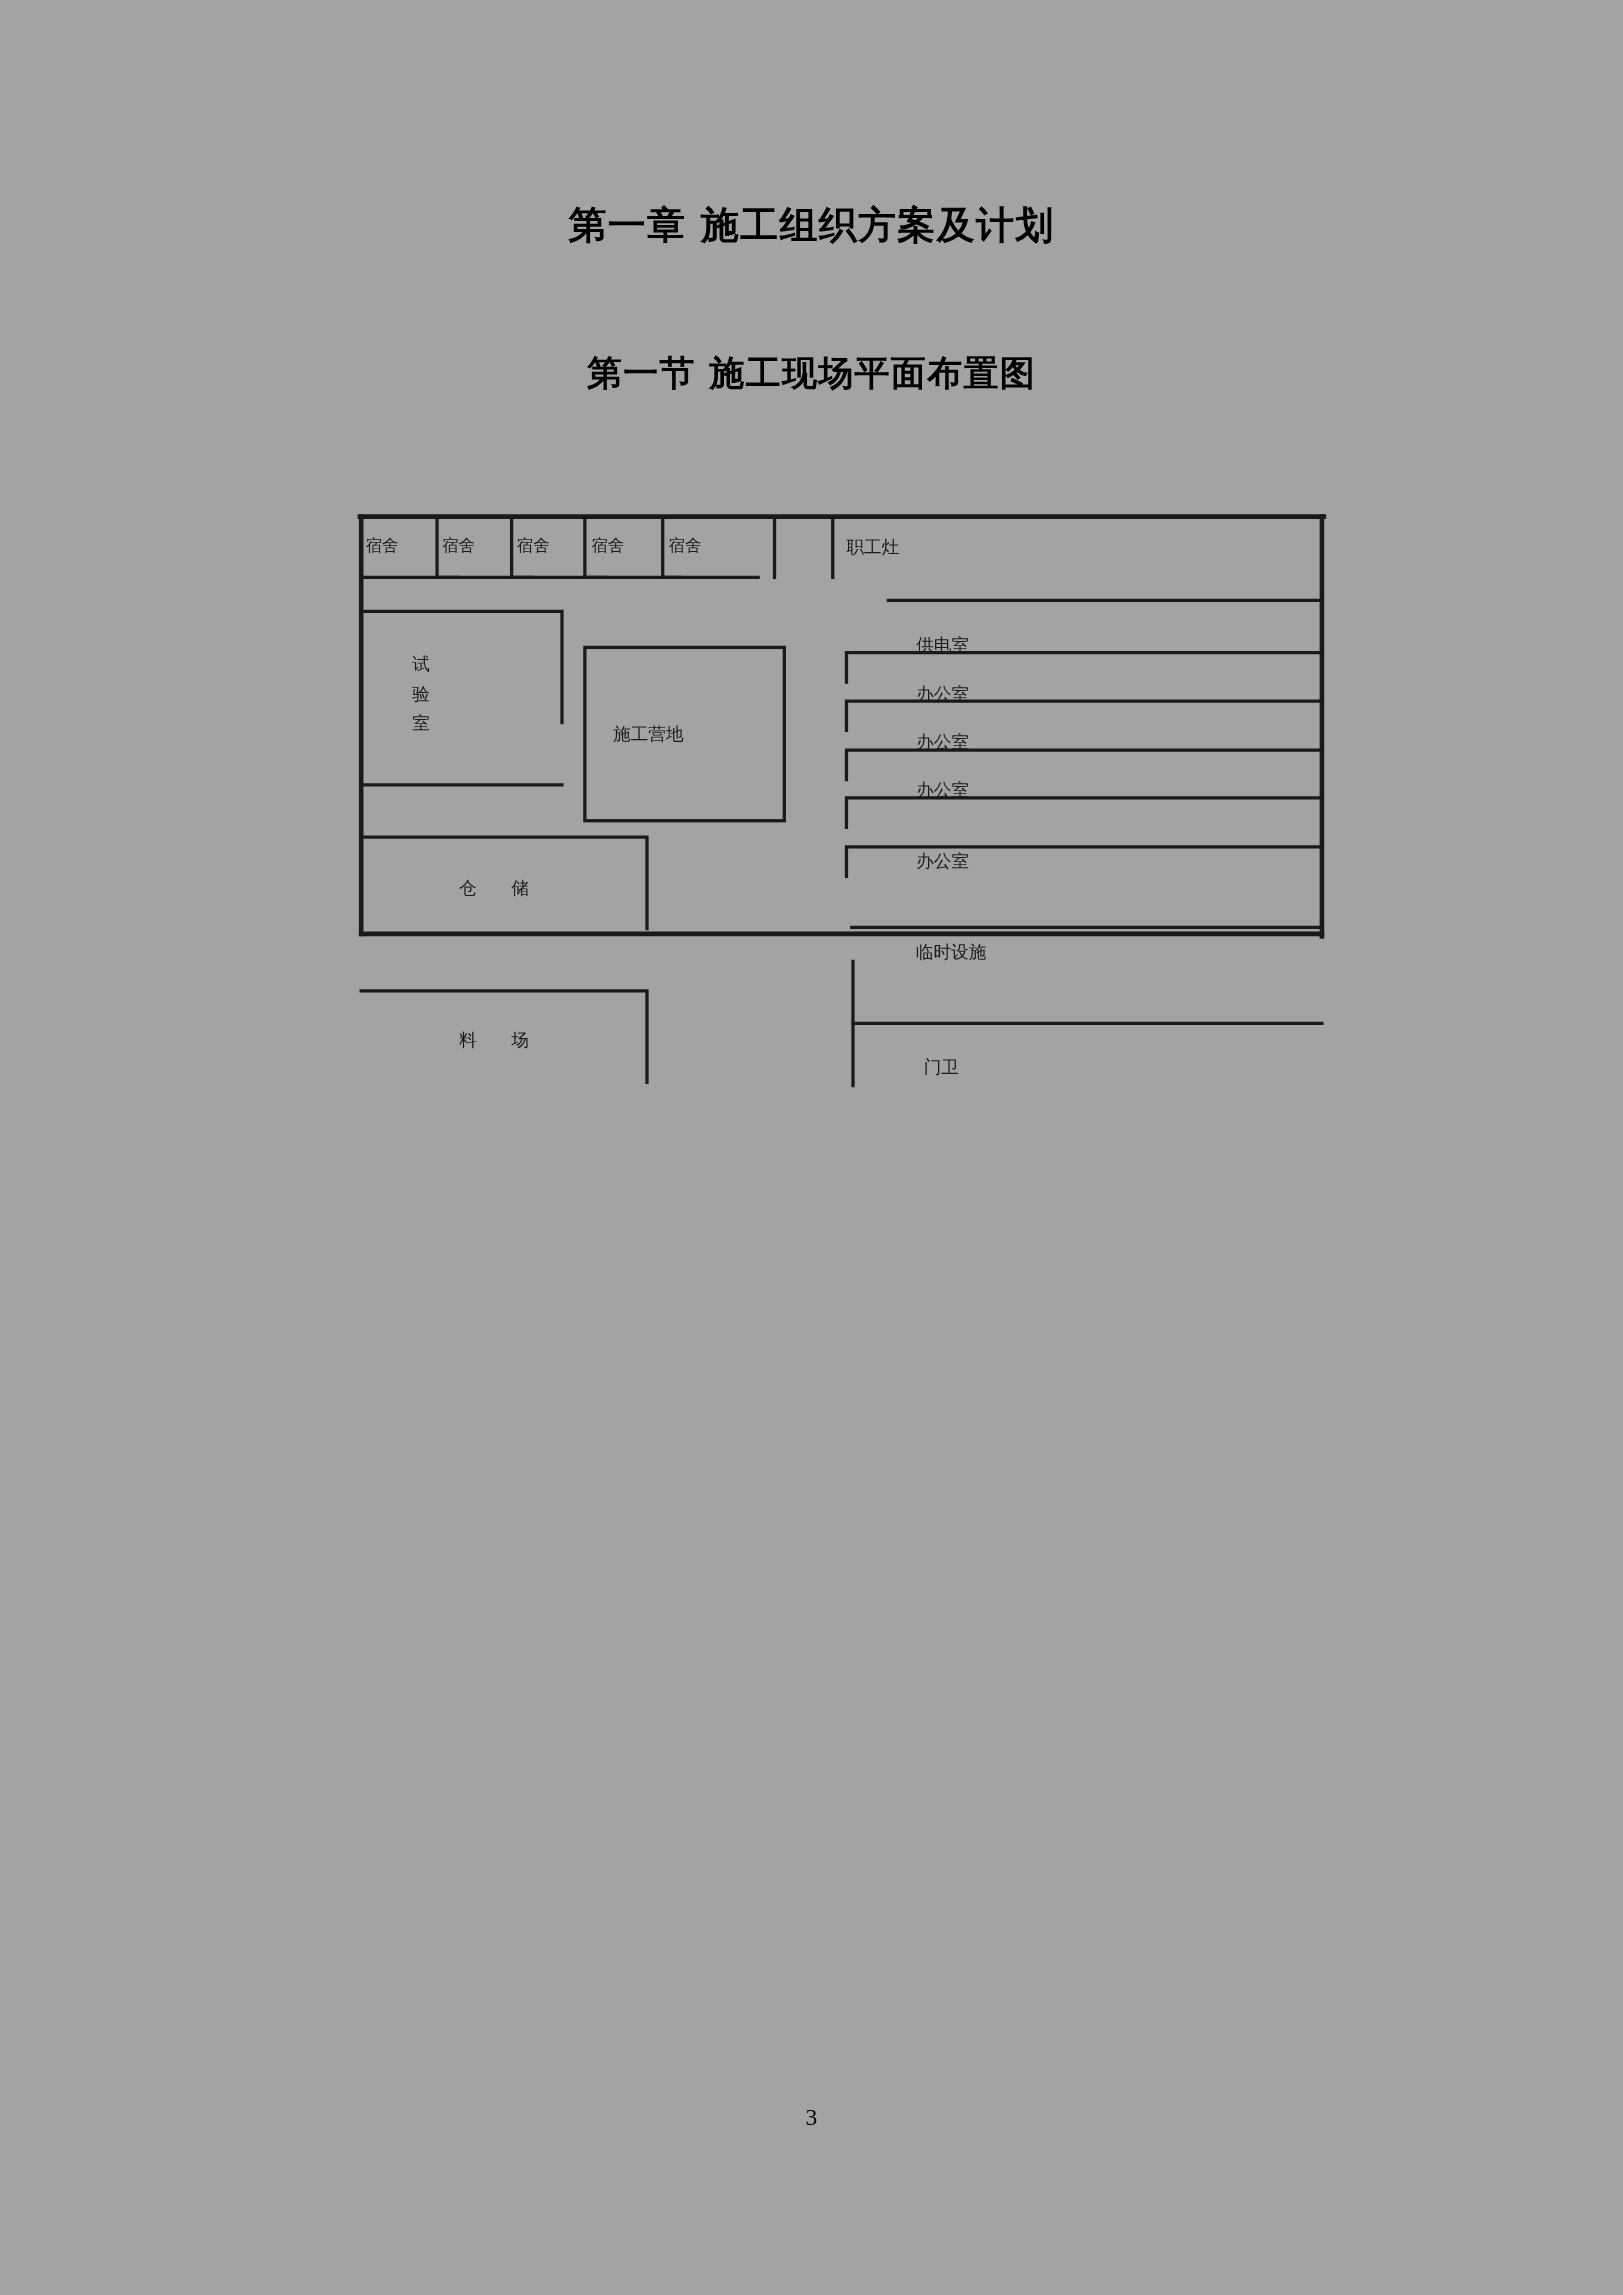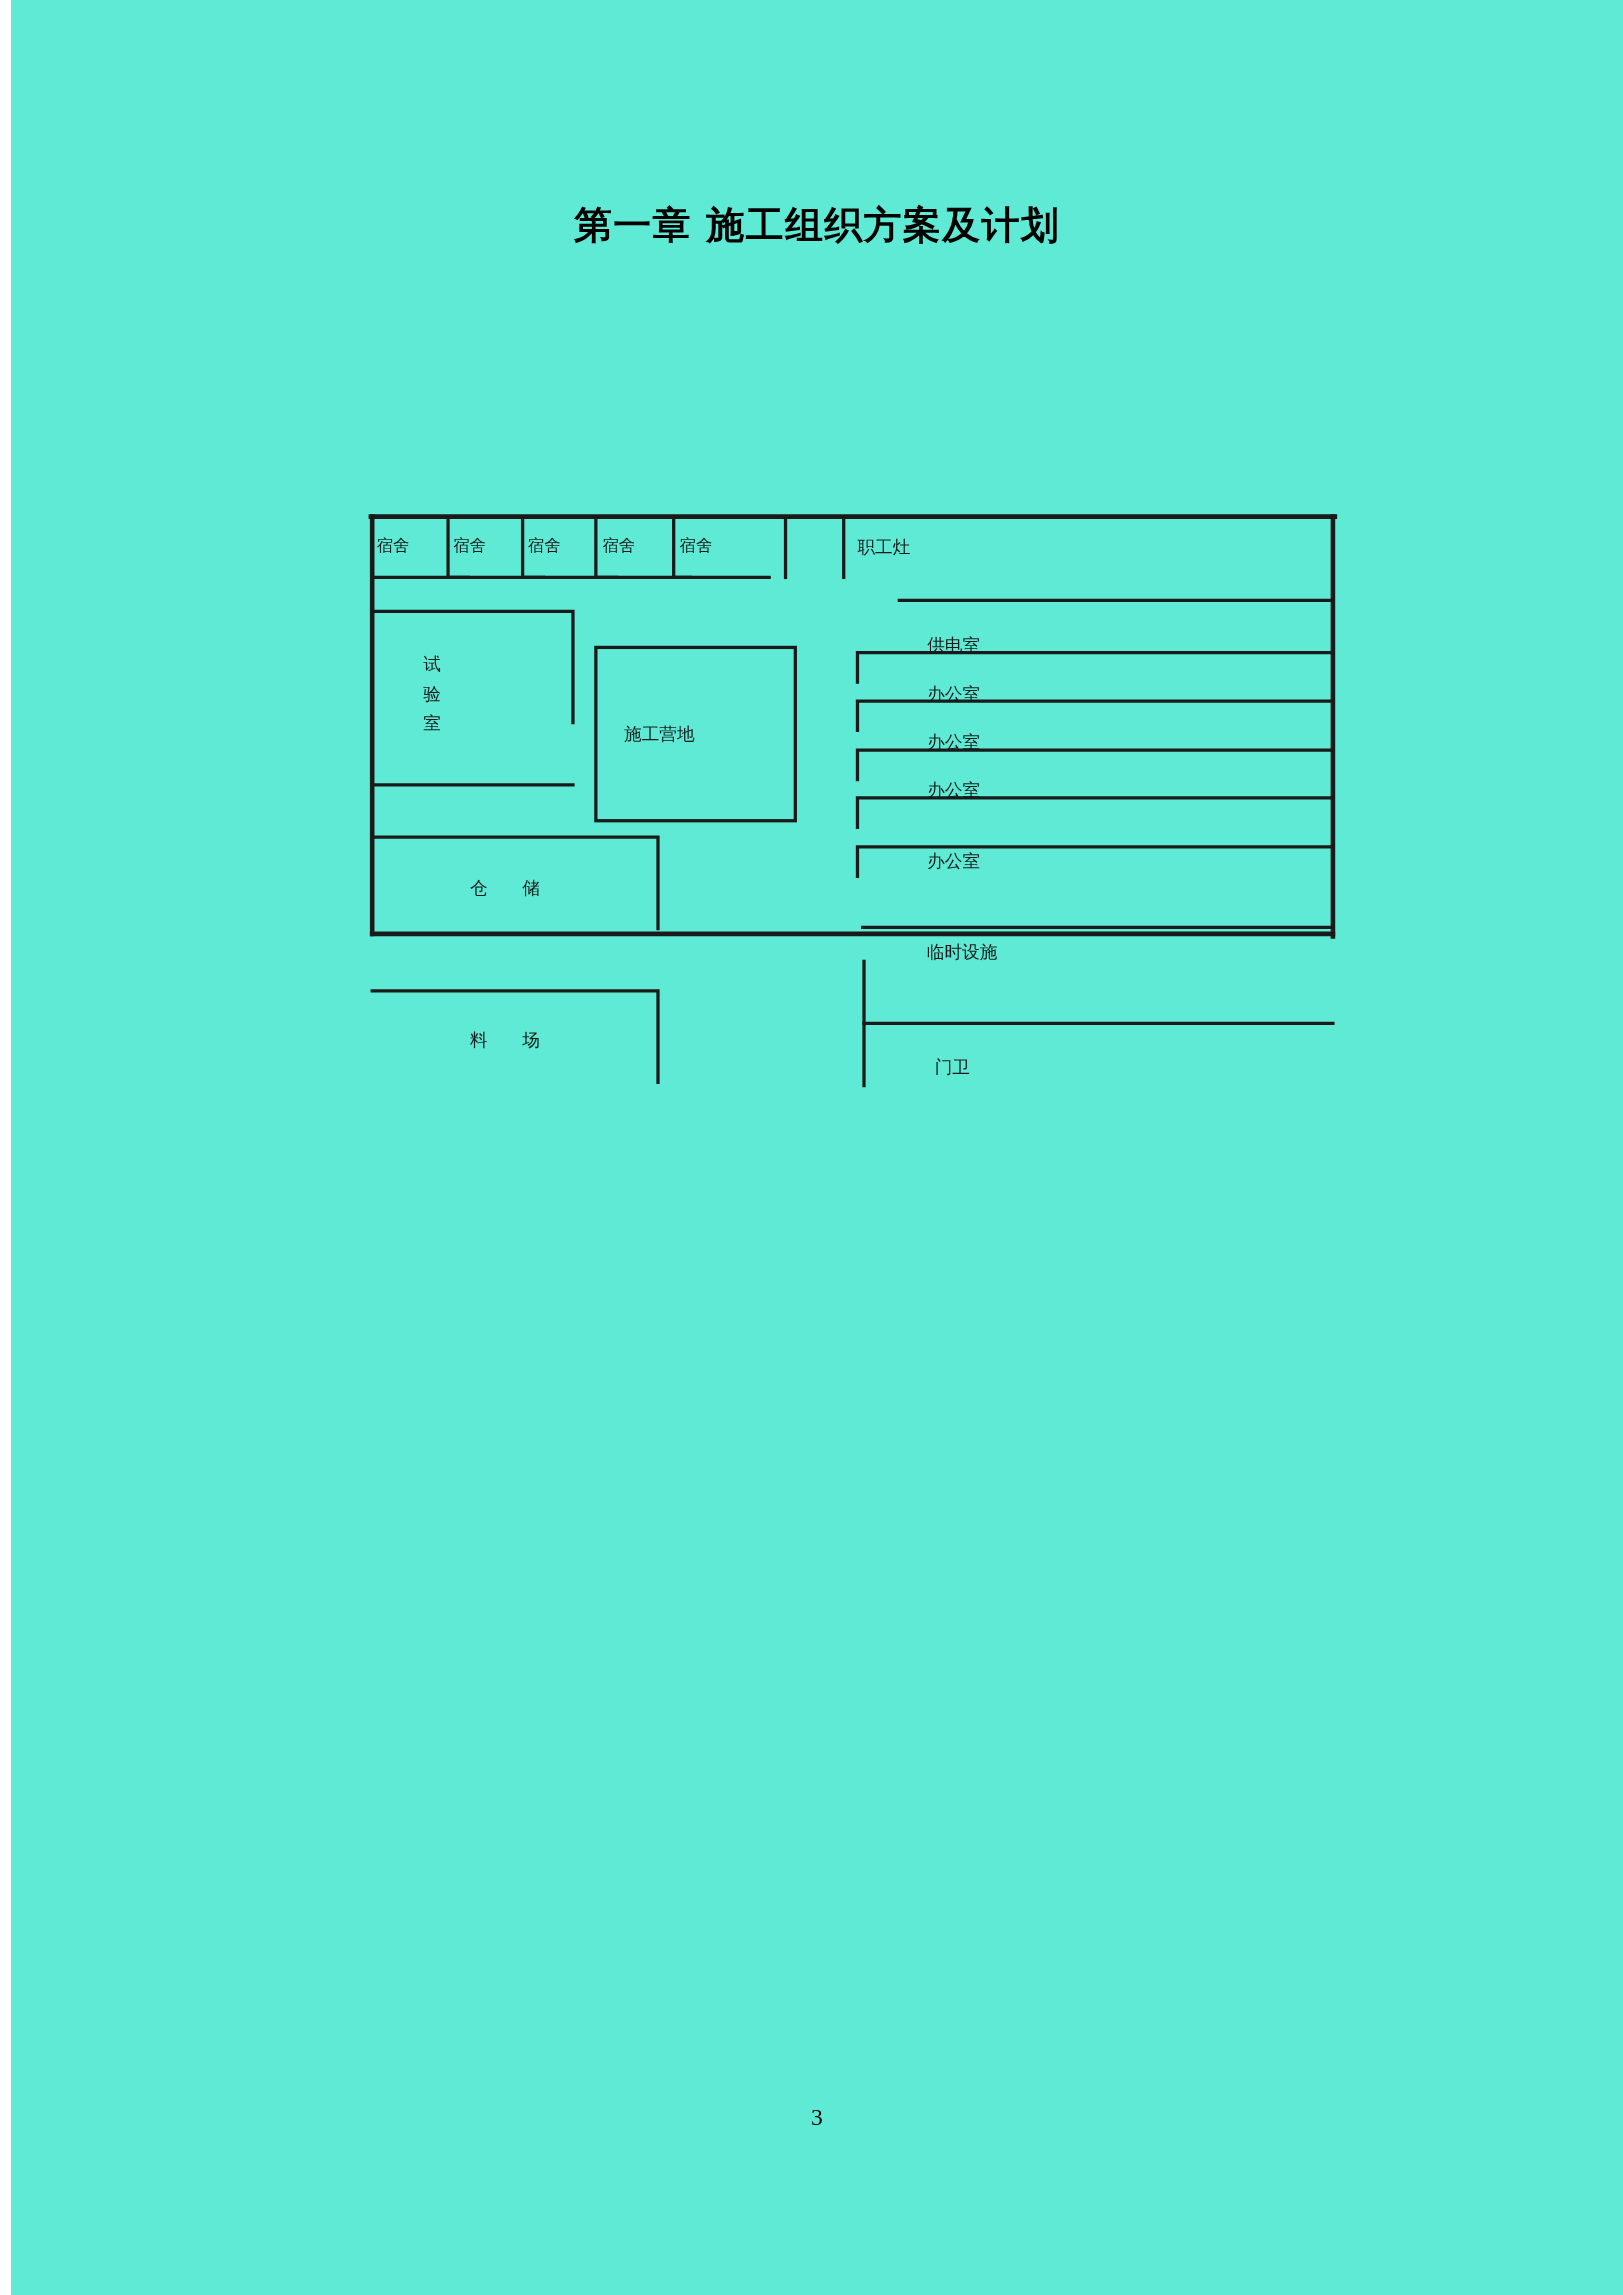--- a/index.html
+++ b/index.html
@@ -10,22 +10,21 @@
   body {
     width: 1623px;
     height: 2295px;
     position: relative;
     font-family: "Liberation Serif", "DejaVu Serif", serif;
     overflow: hidden;
   }
   .page {
     position: absolute;
     inset: 0;
-    background: #5eead4;
-    margin-left: 11px;
+    background: #a3a3a3;
   }
   .heading {
     position: absolute;
     left: 0;
     width: 100%;
     text-align: center;
     font-family: "DejaVu Sans", "Liberation Sans", sans-serif;
     font-weight: bold;
     color: #000000;
     letter-spacing: 1.3px;
@@ -70,20 +69,21 @@
     color: #000000;
   }
 </style>
 </head>
 <body>
 
 <div class="page">
 
   <div class="heading" id="chapter-title">第一章  施工组织方案及计划</div>
 
+  <div class="heading" id="section-title">第一节  施工现场平面布置图</div>
 
   <div id="plan-wrap">
     <svg id="plan-svg" viewBox="0 0 1620 1000" xmlns="http://www.w3.org/2000/svg">
 
       <g fill="none" stroke="#1a1a1a" stroke-width="5" stroke-linecap="square">
 
         <line x1="56" y1="30" x2="1530" y2="30" stroke-width="7"></line>
         <line x1="58" y1="30" x2="58" y2="668" stroke-width="7"></line>
         <line x1="1527" y1="30" x2="1527" y2="672" stroke-width="7"></line>
         <line x1="58" y1="668" x2="1527" y2="668" stroke-width="7"></line>

